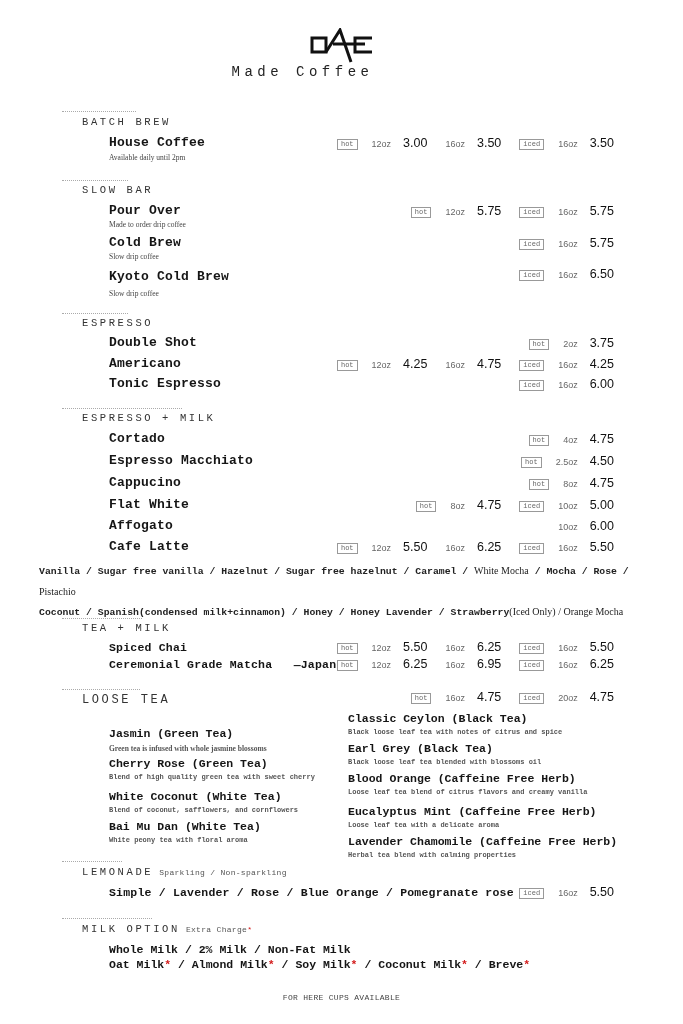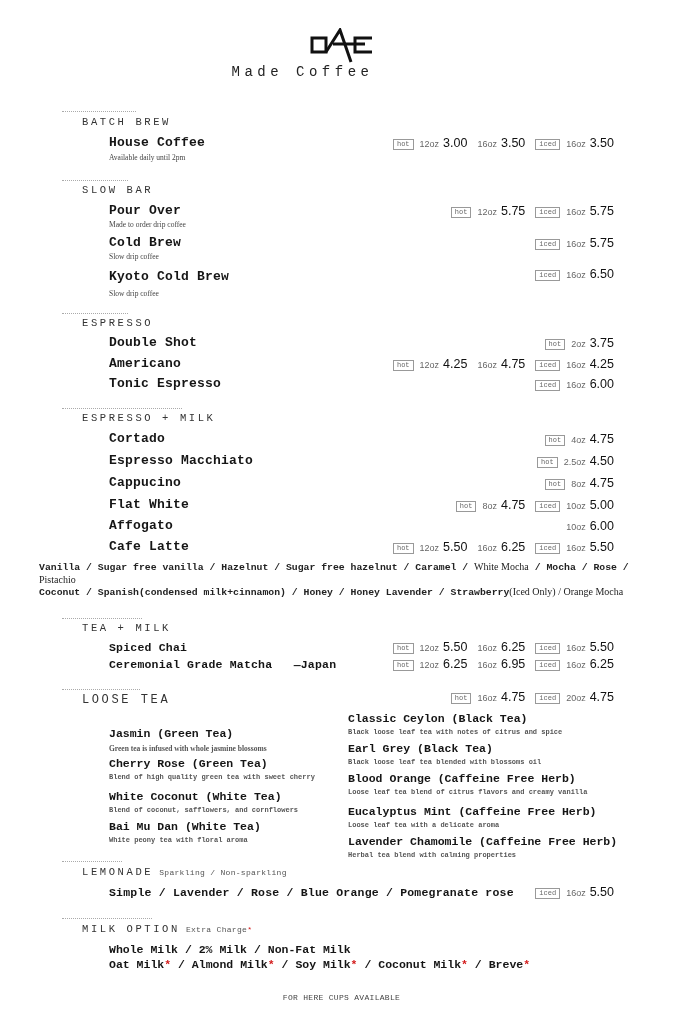--- a/index.html
+++ b/index.html
@@ -7,27 +7,27 @@
          font-family:"Liberation Mono","DejaVu Sans Mono",monospace; }
   .abs { position:absolute; }
   .logo { left:0; width:683px; top:28px; text-align:center; }
   .logo svg { display:block; margin:0 auto; }
   .brand { left:0; width:605px; top:64px; text-align:center; font-size:14px; letter-spacing:4.5px; color:#222; }
   .sec { position:absolute; left:62px; font-size:10.5px; letter-spacing:2.6px; color:#333;padding-left:20px; }
   .sec .sub { font-size:8px; letter-spacing:0.3px; color:#555; margin-left:6px; }
   .sec .red { color:#d31b1b; }
   .item { position:absolute; left:109px; font-size:13px; font-weight:bold; color:#151515; letter-spacing:0.2px; white-space:nowrap; }
   .desc { position:absolute; left:109px; font-size:7.5px; color:#444; white-space:nowrap; font-family:"Liberation Serif","DejaVu Serif",serif; }
-  .prices { position:absolute; right:69px; display:flex; align-items:baseline; gap:0; white-space:nowrap;
+  .prices { position:absolute; right:69px; display:flex; align-items:baseline; gap:8px; white-space:nowrap;
             font-family:"Liberation Sans","DejaVu Sans",sans-serif; }
   .tag { display:inline-block; border:1px solid #999; font-size:7px; color:#666; padding:0 3px; line-height:9px; margin-right:6px; position:relative; top:-1px; font-family:"Liberation Mono",monospace; }
   .sz { font-size:9px; color:#666; margin-right:4px; }
   .pr { font-size:12.5px; color:#111; margin-right:10px; }
   .pr.last { margin-right:0; }
-  .syrups { position:absolute; left:39px; top:561px; width:610px; font-size:10px; line-height:12px; color:#222; font-family:"Liberation Serif","DejaVu Serif",serif; }
+  .syrups { position:absolute; left:39px; top:561px; width:610px; font-size:10px; line-height:20px; color:#222; font-family:"Liberation Serif","DejaVu Serif",serif; }
   .syrups .m { font-family:"Liberation Mono",monospace; font-weight:bold; font-size:9.8px; }
   .tea { position:absolute; font-size:11.5px; font-weight:bold; color:#151515; white-space:nowrap; }
   .teadesc { position:absolute; font-size:7px; color:#555; white-space:nowrap;font-weight:bold; }
   .milk { position:absolute; left:109px; font-size:11.5px; font-weight:bold; color:#151515; white-space:nowrap; }
   .milk .red { color:#d31b1b; }
   .footer { position:absolute; left:0; width:683px; top:993px; text-align:center; font-size:8px; color:#444; letter-spacing:0.3px; }
   .ticks { position:absolute; height:2px; border-top:1px dotted #aaa; }
 </style>
 </head>
 <body>

